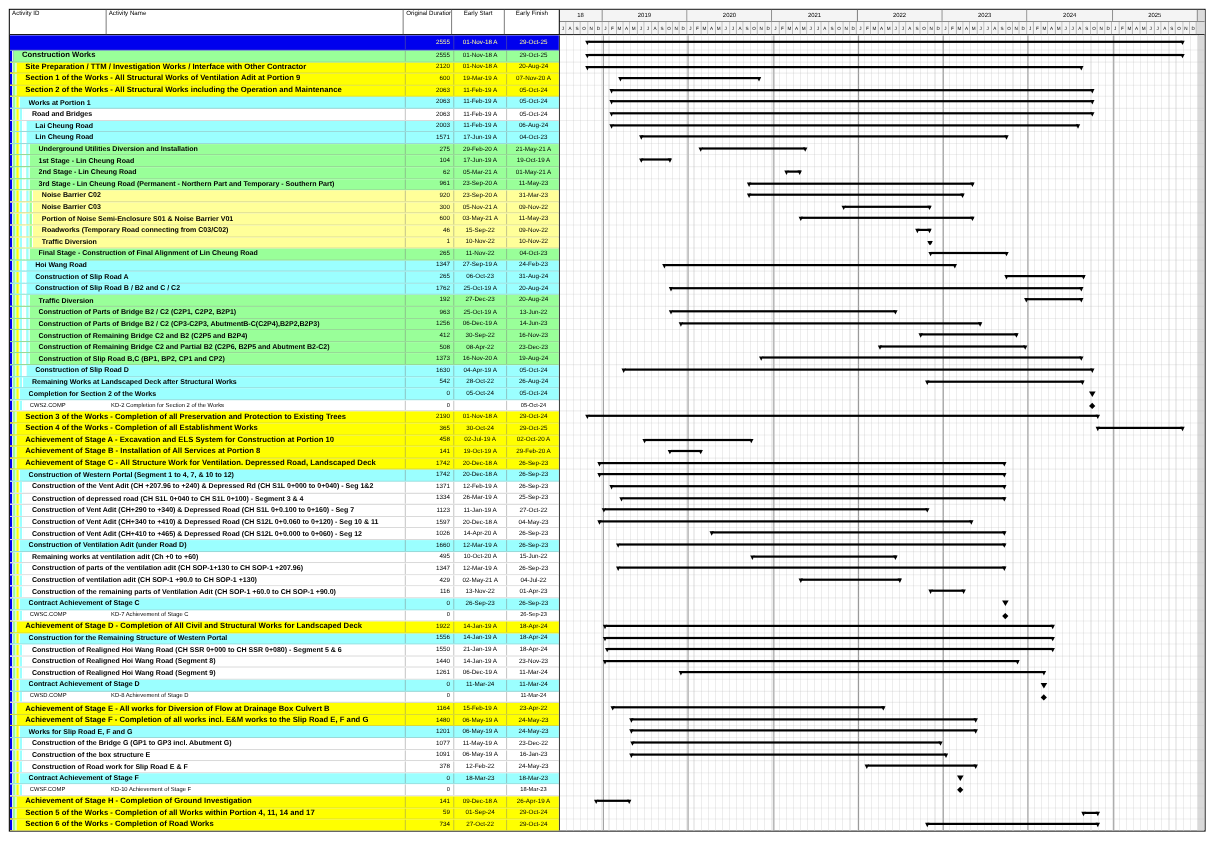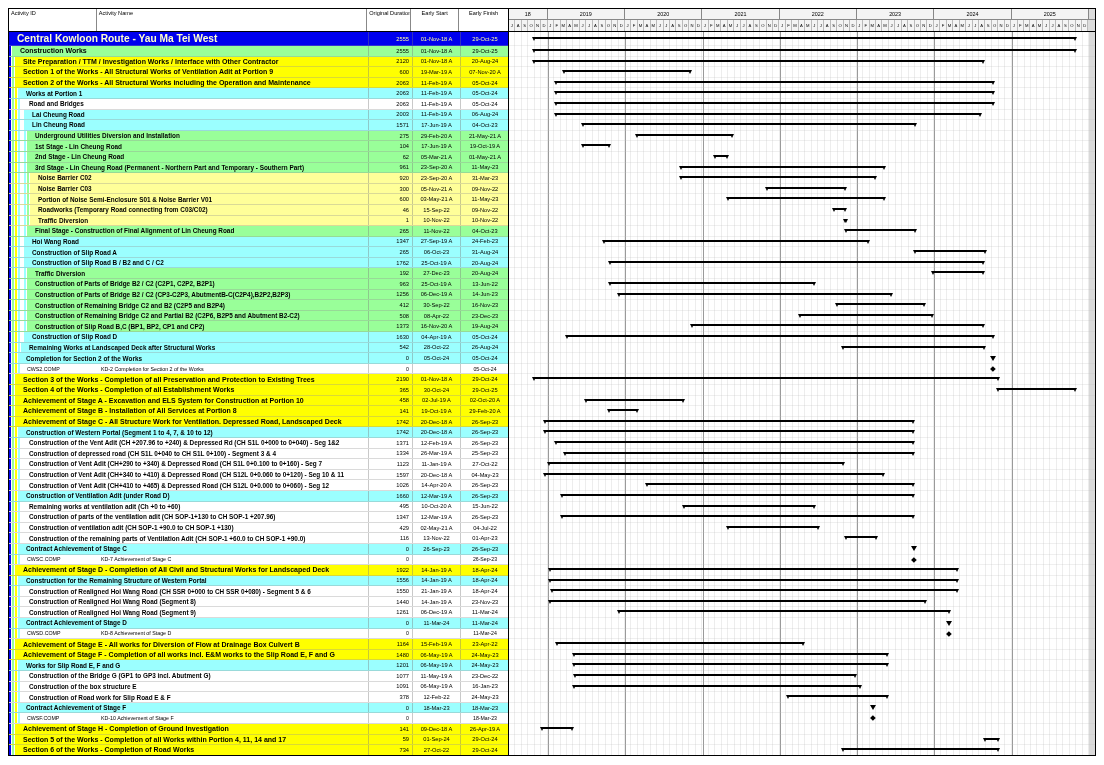--- a/index.html
+++ b/index.html
@@ -165,21 +165,20 @@
           <div class="mo-cell" style="width: 6.44444px;">O</div>
           <div class="mo-cell" style="width: 6.44444px;">N</div>
           <div class="mo-cell" style="width: 6.44444px;">D</div>
           <div class="hdr-fill"></div>
         </div>
     </div>
   </div>
   <div class="bodywrap">
     <div class="t-body" id="tBody">
         <div class="trow title" style="background: rgb(0, 0, 238);">
-          <div class="tname" style="left: 8px; width: 350px; font-size: 10.2px; color: rgb(255, 255, 204);">Central Kowloon Route - Yau Ma Tei West</div>
           <div class="tval v-dur" style="font-size: 5.7px; color: rgb(255, 255, 153);">2555</div>
           <div class="tval v-start" style="font-size: 5.7px; color: rgb(255, 255, 153);">01-Nov-18 A</div>
           <div class="tval v-fin" style="font-size: 5.7px; color: rgb(255, 255, 153);">29-Oct-25</div>
         </div>
         <div class="trow" style="background: rgb(153, 255, 153);">
           <div class="stripe" style="left: 0px; background: rgb(0, 0, 238);"></div>
           <div class="tname" style="left: 11px; width: 347px; font-size: 7px;">Construction Works</div>
           <div class="tval v-dur" style="font-size: 5.7px;">2555</div>
           <div class="tval v-start" style="font-size: 5.7px;">01-Nov-18 A</div>
           <div class="tval v-fin" style="font-size: 5.7px;">29-Oct-25</div>

